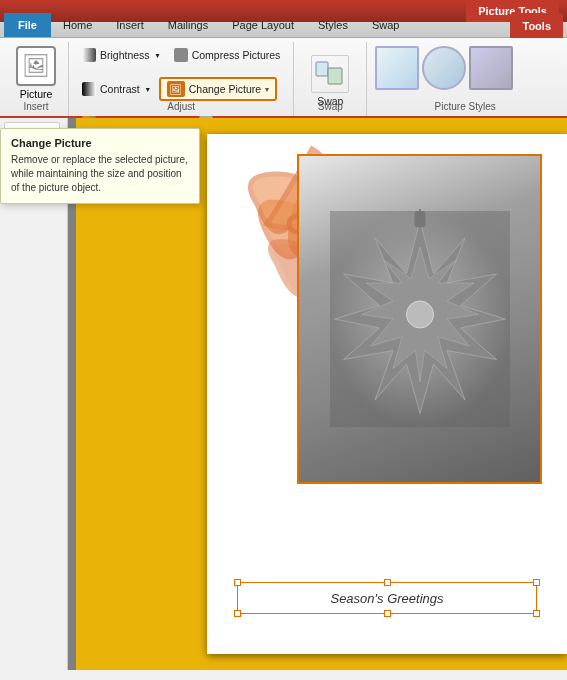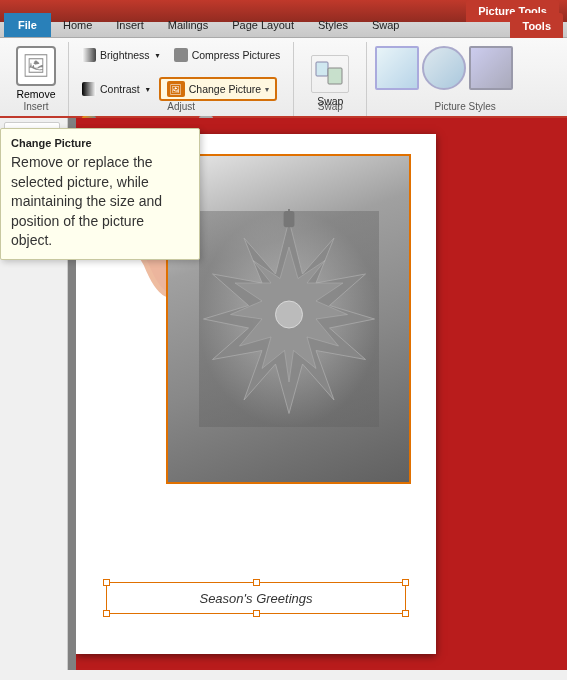--- a/index.html
+++ b/index.html
@@ -250,21 +250,21 @@
       max-width: 200px;
       border-radius: 2px;
     }
     .tooltip-title {
       font-weight: 700;
       font-size: 11px;
       margin-bottom: 4px;
       color: #222;
     }
     .tooltip-body {
-      font-size: 14px;
+      font-size: 10px;
       color: #333;
       line-height: 1.4;
     }
 
     
     .main-area {
       display: flex;
       height: calc(680px - 22px - 26px - 80px);
       background: #808080;
     }
@@ -285,24 +285,24 @@
       border-radius: 2px;
       display: flex;
       align-items: center;
       justify-content: center;
       cursor: pointer;
       font-size: 20px;
       color: #888;
     }
     .content-area {
       flex: 1;
-      background: #b91c1c;
-      display: flex;
-      align-items: center;
-      justify-content: flex-start;
+      background: #eab308;
+      display: flex;
+      align-items: center;
+      justify-content: flex-end;
       overflow: hidden;
       position: relative;
       margin-left: 8px;
     }
     .page-white {
       width: 360px;
       height: 520px;
       background: white;
       box-shadow: 0 2px 8px rgba(0,0,0,0.5);
       position: relative;
@@ -420,21 +420,21 @@
   <button class="ribbon-tab">Styles</button>
   <button class="ribbon-tab">Swap</button>
   <button class="ribbon-tab format-tab">Tools</button>
 </div>
 
 <div class="ribbon">
 
   <div class="insert-group ribbon-group">
     <div class="picture-large-btn">
       <div class="picture-icon-large">🖼</div>
-      <span>Remove</span>
+      <span>Picture</span>
     </div>
     <div class="ribbon-group-label">Insert</div>
   </div>
 
   <div class="ribbon-group adjust-group">
     <div class="ribbon-group-content">
       <div style="display:flex; gap:4px; align-items:center; margin-bottom:1px;">
         <button class="ribbon-btn-small">
           <span class="icon-circle" style="background:linear-gradient(to right,#fff,#444);"></span>
           <span>Brightness</span>

